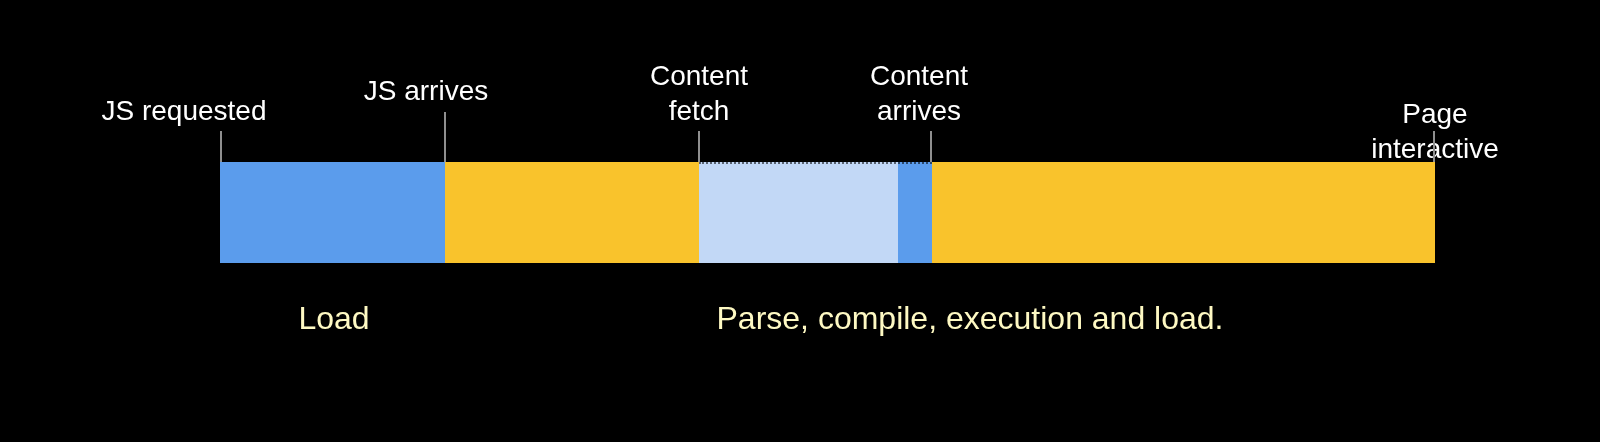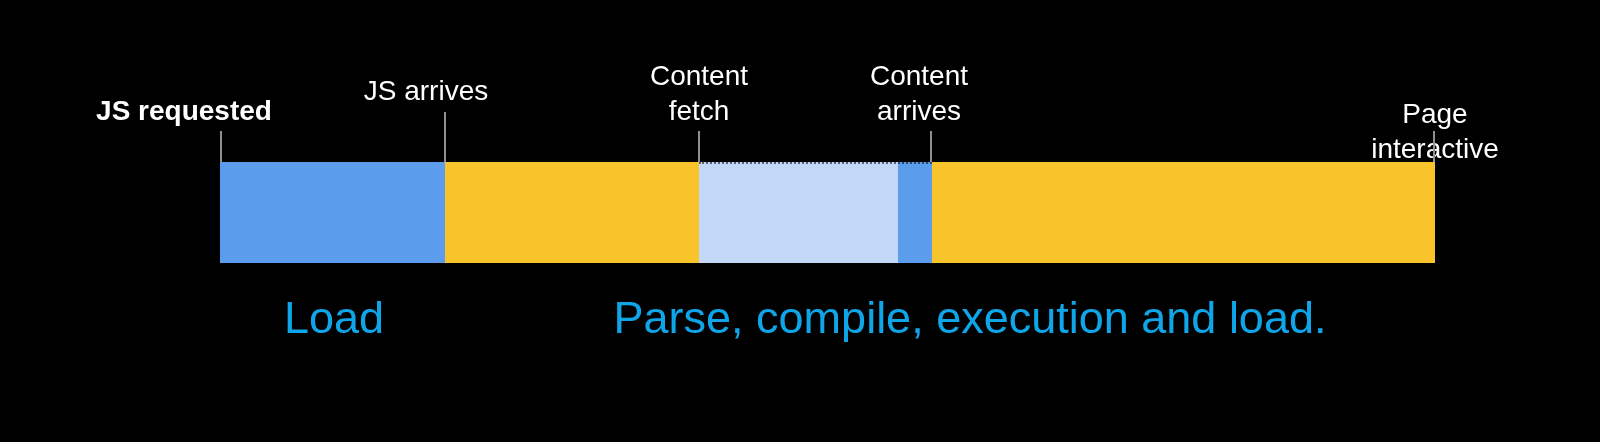--- a/index.html
+++ b/index.html
@@ -21,21 +21,21 @@
   
   .marker-text {
     position: absolute;
     transform: translateX(-50%);
     color: #ffffff;
     font-size: 28px;
     line-height: 35px;
     text-align: center;
     white-space: pre-line;
   }
-  .mt1 { left: 184px;  top: 93px; font-weight: bold; }
+  .mt1 { left: 184px;  top: 93px; }
   .mt2 { left: 426px;  top: 73px; }
   .mt3 { left: 699px;  top: 58px; }
   .mt4 { left: 919px;  top: 58px; }
   .mt5 { left: 1435px; top: 60px; margin-top: 36px; }
 
   .tick {
     position: absolute;
     width: 2px;
     background: #8f8f8f;
   }
@@ -64,22 +64,22 @@
     top: 0;
     width: 19.2%;
     height: 0;
     border-top: 2px dotted rgba(0, 0, 0, 0.55);
   }
 
   
   .caption {
     position: absolute;
     transform: translateX(-50%);
-    color: #0ea5e9;
-    font-size: 45px;
+    color: #fef9c3;
+    font-size: 32px;
     line-height: 48px;
     white-space: nowrap;
   }
   .cap1 { left: 334px; top: 294px; }
   .cap2 { left: 970px; top: 294px; text-align: center; }
 </style>
 </head>
 <body>
 
 <div class="stage">

